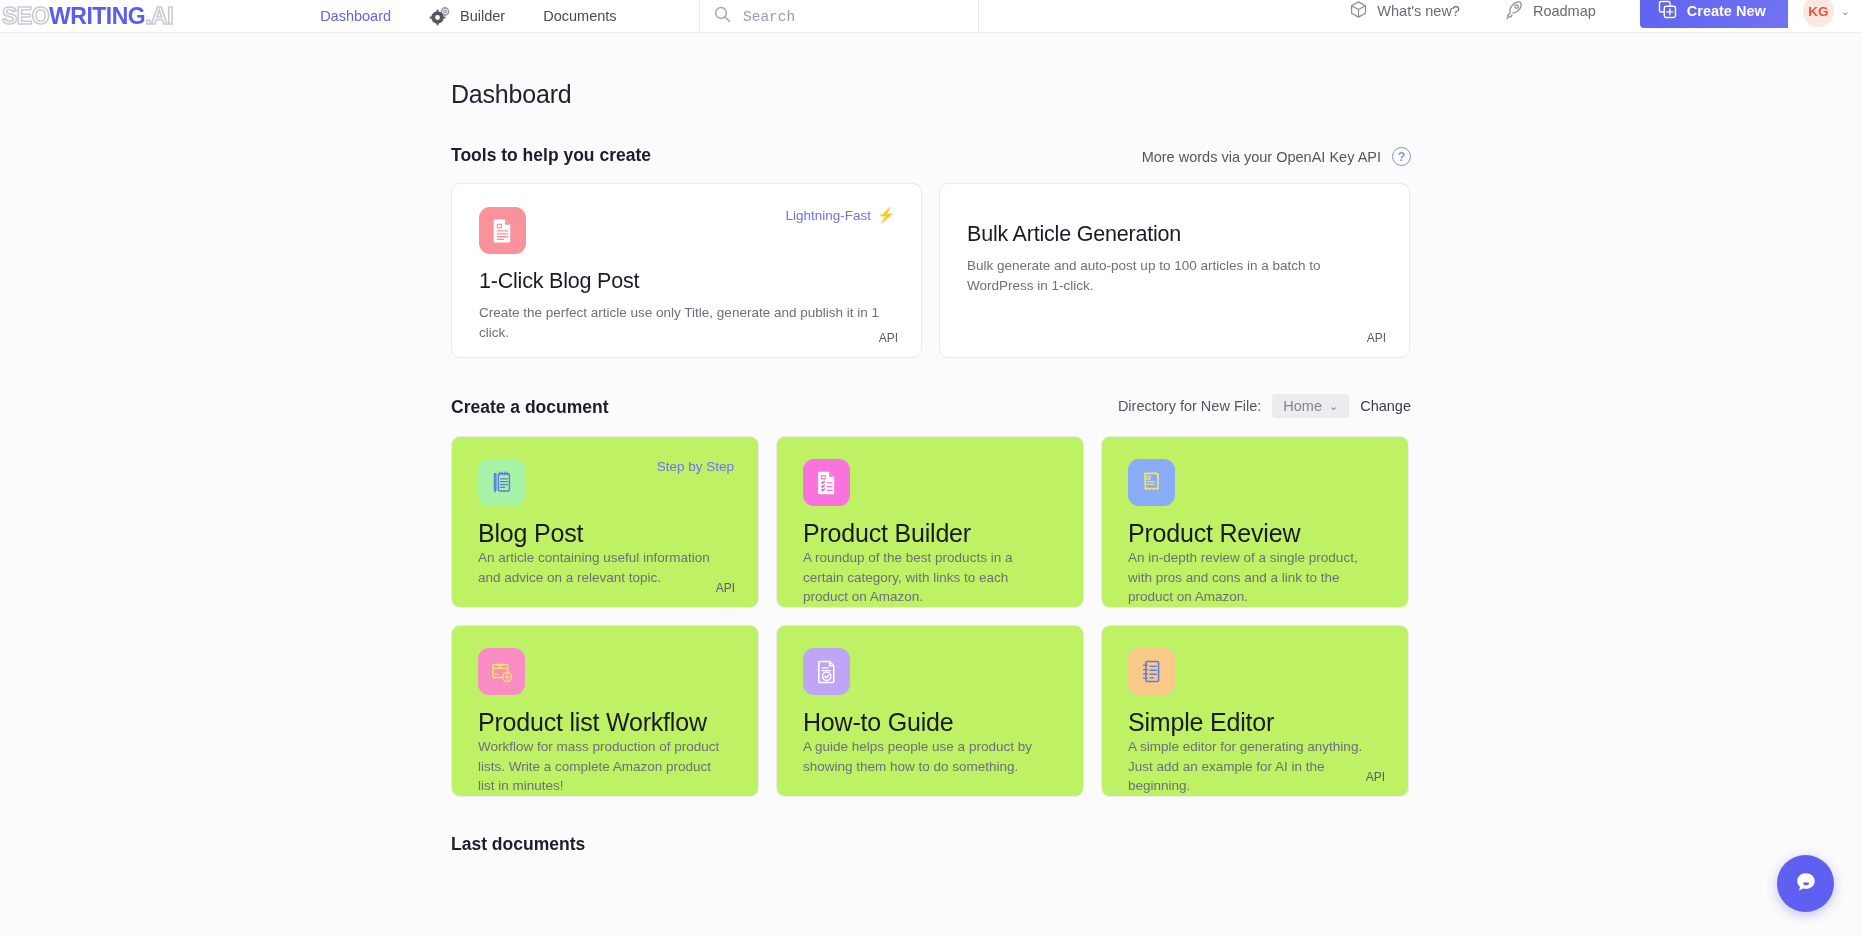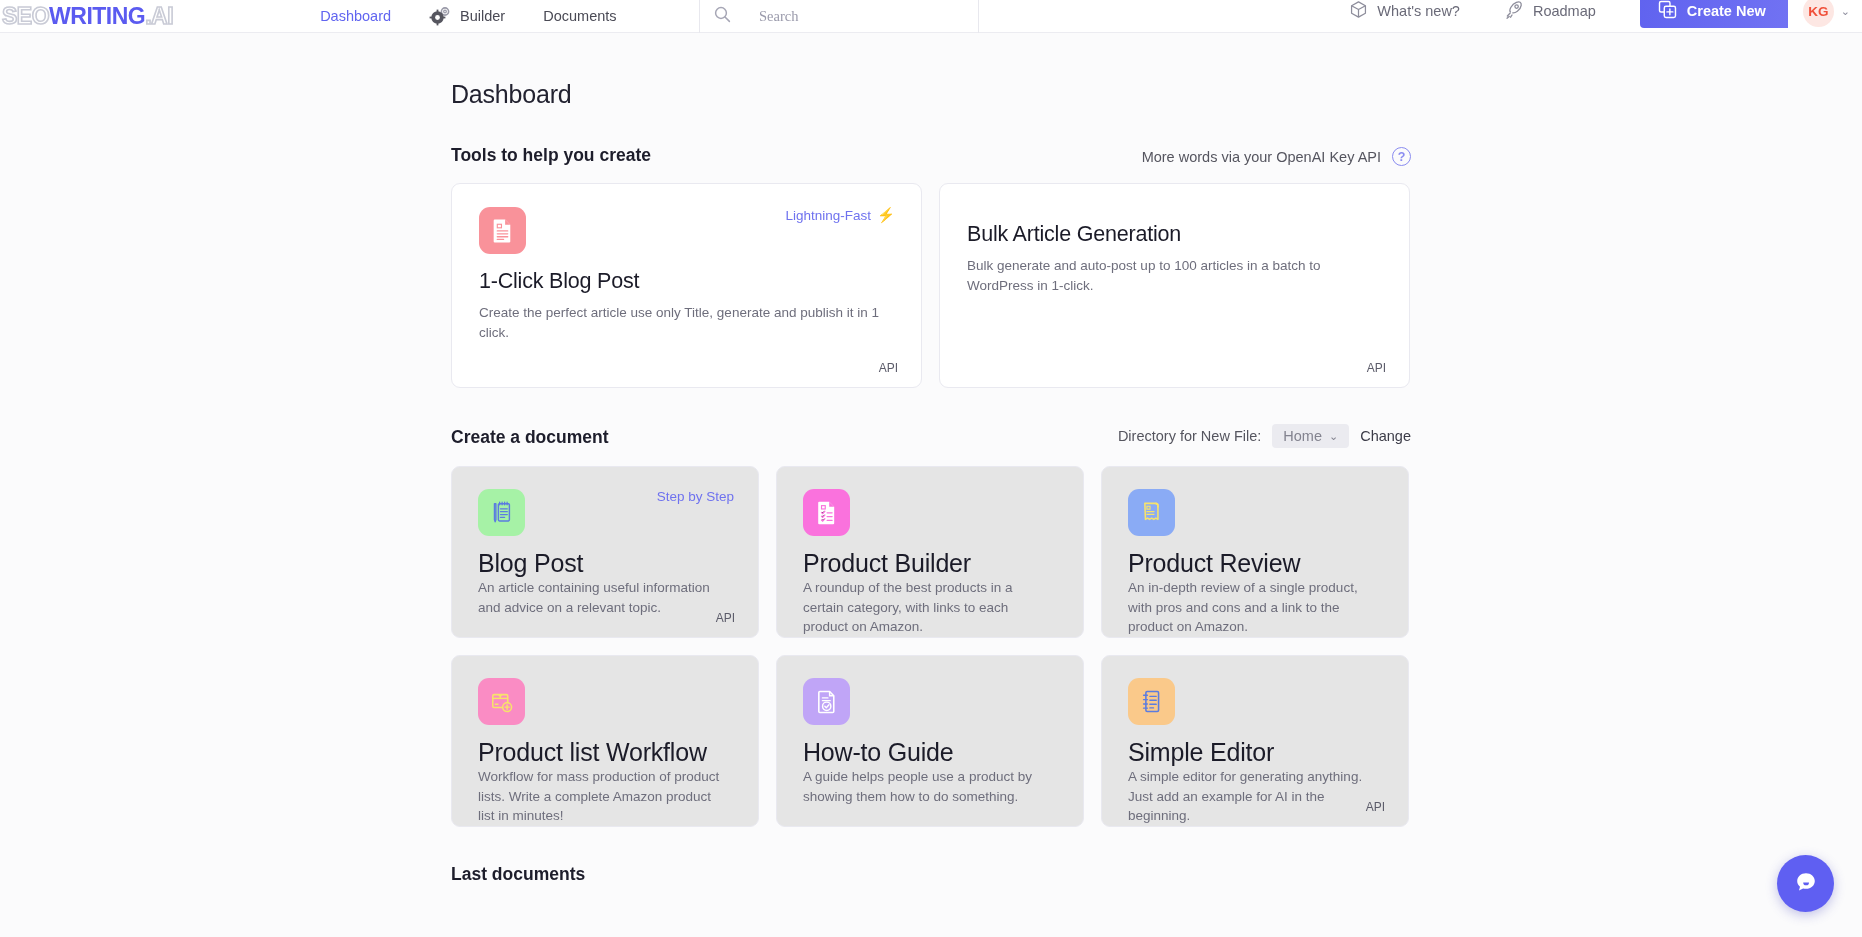--- a/index.html
+++ b/index.html
@@ -52,22 +52,22 @@
   .search-wrap {
     position: absolute; left: 699px; top: 0;
     width: 280px; height: 33px;
     display: flex; align-items: center;
     border-left: 1px solid #e8e8ee;
     border-right: 1px solid #e8e8ee;
     padding-left: 14px; gap: 12px;
   }
   .search-input {
     border: none; outline: none; background: transparent;
-    font-size: 14.5px; font-family: Liberation Serif, serif;
-    color: #44444f; width: 200px; margin-left: 16px;
+    font-size: 14.5px; font-family: Liberation Mono, monospace;
+    color: #44444f; width: 200px;
   }
   .search-input::placeholder { color: #9a9aab; }
 
   .header-right {
     position: absolute; right: 0; top: 0; height: 22px;
     display: flex; align-items: center;
   }
   .hr-item {
     display: flex; align-items: center; gap: 9px;
     font-size: 14.5px; color: #6a6a78; cursor: pointer;
@@ -103,39 +103,39 @@
   .qmark {
     width: 19px; height: 19px; border-radius: 50%;
     border: 1.4px solid #8a8cf0; color: #8a8cf0;
     font-size: 12.5px; display: flex; align-items: center; justify-content: center;
     cursor: pointer; font-weight: 600;
   }
 
   
   .tools-grid { display: flex; gap: 17px; margin-top: 17px; }
   .tool-card {
-    width: 471px; height: 205px;
+    width: 471px; height: 175px;
     background: #fff; border: 1px solid #e9e9f0; border-radius: 9px;
     padding: 23px 26px 12px 27px; position: relative; cursor: pointer;
   }
   .card-top { display: flex; justify-content: space-between; align-items: flex-start; }
   .icon-tile {
     width: 47px; height: 47px; border-radius: 11px;
     display: flex; align-items: center; justify-content: center;
   }
   .badge { font-size: 13.5px; color: #6f72ef; display: flex; align-items: center; gap: 6px; white-space: nowrap;}
   .badge .emoji { font-size: 14.5px; }
   .tool-name { font-size: 21.5px; color: #1b1b28; margin-top: 15px; font-weight: 400; letter-spacing:-0.2px;}
   .tool-desc { font-size: 13.5px; color: #6e6e7c; line-height: 1.45; margin-top: 9px; max-width: 410px; }
   .api-tag { position: absolute; right: 23px; bottom: 12px; font-size: 12px; color: #5c5c6a; }
 
   
   .doc-grid { display: grid; grid-template-columns: repeat(3, 308px); gap: 17px; margin-top: 18px; }
   .doc-card {
-    background: #e5e5e5; border: 1px solid #e9e9f0; border-radius: 9px;
+    background: #bef264; border: 1px solid #e9e9f0; border-radius: 9px;
     height: 172px; padding: 22px 24px 0 26px; position: relative; cursor: pointer;
   }
   .doc-name { font-size: 25px; color: #1b1b28; margin-top: 13px; font-weight: 400; letter-spacing:-0.2px; white-space: nowrap;}
   .doc-desc { font-size: 13.5px; color: #6e6e7c; line-height: 1.46; margin-top: 0; max-width: 248px;}
   .doc-badge { font-size: 13.5px; color: #6f72ef; white-space: nowrap; }
 
   .last-docs { margin-top: 37px; font-size: 17.5px; font-weight: 700; color: #1d1d2b; }
 
   
   .chat-widget {

